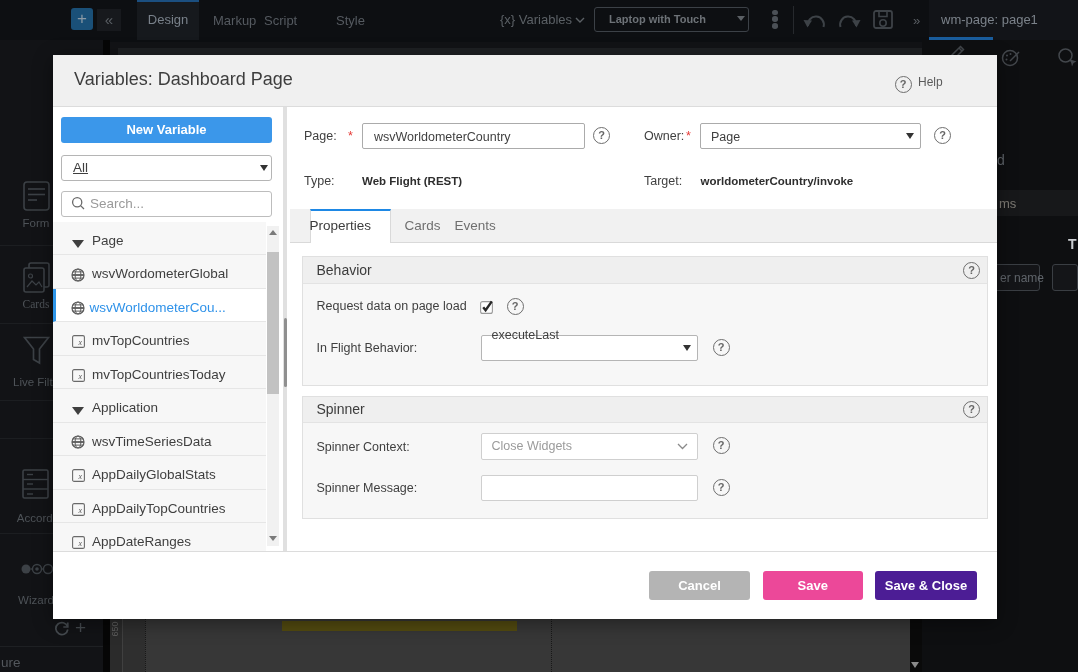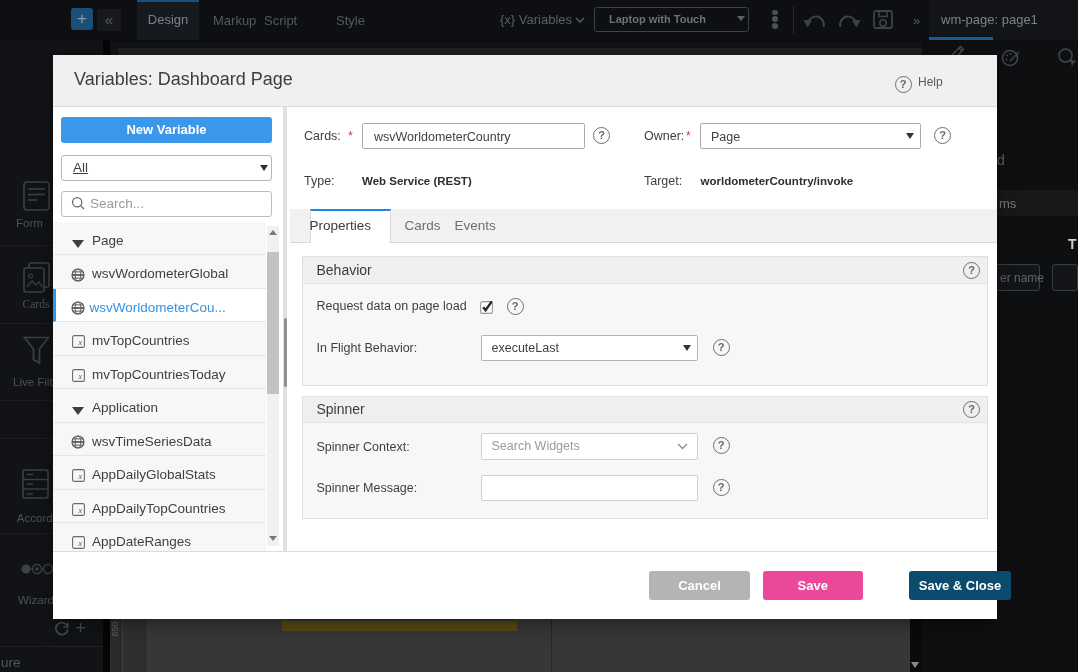--- a/index.html
+++ b/index.html
@@ -63,21 +63,21 @@
   <div class="abs" style="left:0;top:322.5px;width:103px;height:1px;background:#1c1e21;"></div>
   <div class="abs" style="left:0;top:400px;width:103px;height:1px;background:#1c1e21;"></div>
   <div class="abs" style="left:0;top:438px;width:103px;height:1px;background:#1c1e21;"></div>
   <div class="abs" style="left:0;top:532.5px;width:103px;height:1px;background:#1c1e21;"></div>
   <svg class="abs" style="left:23px;top:181px;" width="27" height="30" viewBox="0 0 27 30">
       <rect x="1" y="1" width="25" height="28" rx="3" fill="none" stroke="#3c4146" stroke-width="1.6"></rect>
       <line x1="5" y1="8" x2="22" y2="8" stroke="#3c4146" stroke-width="1.6"></line>
       <line x1="5" y1="13.5" x2="22" y2="13.5" stroke="#3c4146" stroke-width="1.6"></line>
       <line x1="5" y1="19" x2="14" y2="19" stroke="#3c4146" stroke-width="1.6"></line>
     </svg>
-  <div class="abs" style="left:16px;top:216.5px;width:40px;font-size:11.5px;color:#4e5358;">Form</div>
+  <div class="abs" style="left:16px;top:216.5px;width:40px;text-align:center;font-size:11.5px;color:#4e5358;">Form</div>
   <svg class="abs" style="left:23px;top:262px;" width="27" height="31" viewBox="0 0 27 31">
       <rect x="6" y="1" width="20" height="24" rx="2" fill="none" stroke="#3c4146" stroke-width="1.6"></rect>
       <rect x="1" y="6" width="20" height="24" rx="2" fill="#121316" stroke="#3c4146" stroke-width="1.6"></rect>
       <circle cx="7.5" cy="14" r="2" fill="none" stroke="#3c4146" stroke-width="1.2"></circle>
       <path d="M4 25 L9 19 L13 23 L16 20 L19 25" fill="none" stroke="#3c4146" stroke-width="1.2"></path>
     </svg>
   <div class="abs" style="left:16px;top:298px;width:40px;text-align:center;font-size:11.5px;color:#4e5358;font-family:Liberation Serif, serif;">Cards</div>
   <svg class="abs" style="left:23px;top:336px;" width="27" height="31" viewBox="0 0 27 31">
       <path d="M1.5 1.5 H25.5 L16.5 13 V27 L10.5 23.5 V13 Z" fill="none" stroke="#3c4146" stroke-width="1.7"></path>
     </svg>
@@ -255,34 +255,34 @@
       </div>
 
       <div class="abs" style="left:214px;top:171px;width:12px;height:319.5px;background:#f1f1f1;"></div>
       <div class="abs" style="left:216px;top:175px;width:0;height:0;border-left:4px solid transparent;border-right:4px solid transparent;border-bottom:5px solid #7a7a7a;"></div>
       <div class="abs" style="left:214px;top:197px;width:12px;height:142px;background:#c2c2c2;"></div>
       <div class="abs" style="left:216px;top:481px;width:0;height:0;border-left:4px solid transparent;border-right:4px solid transparent;border-top:5px solid #7a7a7a;"></div>
     </div>
 
     <div id="mcontent">
 
-      <div class="lbl" style="left:251px;top:74px;">Cards:</div>
+      <div class="lbl" style="left:251px;top:74px;">Page:</div>
       <div class="lbl" style="left:295px;top:74px;color:#e53935;">*</div>
       <div class="inp" style="left:309px;top:67.5px;width:223px;height:26.5px;"></div>
       <div class="abs" style="left:321px;top:74.5px;font-size:12.5px;color:#3f3f3f;">wsvWorldometerCountry</div>
       <div class="hc" style="left:540px;top:72px;">?</div>
       <div class="lbl" style="left:591px;top:74px;">Owner:</div>
       <div class="lbl" style="left:633px;top:74px;color:#e53935;">*</div>
       <div class="inp" style="left:646.5px;top:67.5px;width:221px;height:26.5px;"></div>
       <div class="abs" style="left:658px;top:74.5px;font-size:12.5px;color:#3f3f3f;">Page</div>
       <div class="caret" style="left:853px;top:78px;"></div>
       <div class="hc" style="left:881px;top:72px;">?</div>
 
       <div class="lbl" style="left:251px;top:119px;">Type:</div>
-      <div class="lbl" style="left:309px;top:120px;font-weight:bold;font-size:11.5px;color:#2e2e2e;">Web Service (REST)</div>
+      <div class="lbl" style="left:309px;top:120px;font-weight:bold;font-size:11.5px;color:#2e2e2e;">Web Flight (REST)</div>
       <div class="lbl" style="left:591px;top:119px;">Target:</div>
       <div class="lbl" style="left:647.5px;top:120px;font-weight:bold;font-size:11.5px;color:#2e2e2e;">worldometerCountry/invoke</div>
 
       <div class="abs" style="left:236.5px;top:153.5px;width:707.5px;height:34.5px;background:#f1f1f1;border-bottom:1px solid #d9d9d9;box-sizing:border-box;"></div>
       <div class="abs" style="left:256.5px;top:153.5px;width:81px;height:34.5px;background:#fff;border-top:2.5px solid #1e88e5;border-left:1px solid #d9d9d9;border-right:1px solid #d9d9d9;box-sizing:border-box;"></div>
       <div class="abs" style="left:256.5px;top:162.5px;width:81px;text-align:left;font-size:13.5px;color:#3c3c3c;">Properties</div>
       <div class="abs" style="left:351.5px;top:162.5px;font-size:13.5px;color:#6f6f6f;">Cards</div>
       <div class="abs" style="left:401.5px;top:162.5px;font-size:13.5px;color:#6f6f6f;">Events</div>
 
       <div class="abs" style="left:249px;top:201px;width:686px;height:130px;border:1px solid #e0e0e0;box-sizing:border-box;background:#f7f7f7;"></div>
@@ -290,43 +290,43 @@
       <div class="abs" style="left:263.5px;top:207px;font-size:14px;color:#3c3c3c;">Behavior</div>
       <div class="hc" style="left:910px;top:207px;background:transparent;">?</div>
       <div class="abs" style="left:263.5px;top:244px;font-size:12.5px;color:#3f3f3f;">Request data on page load</div>
       <svg class="abs" style="left:426.5px;top:244.5px;" width="15" height="14" viewBox="0 0 15 14">
           <rect x="0.6" y="1.6" width="11.8" height="11.8" rx="2" fill="#fdfdfd" stroke="#9b9b9b" stroke-width="1.1"></rect>
           <path d="M3.2 7.2 L5.6 10.2 L11.8 1.4" fill="none" stroke="#262626" stroke-width="2.4"></path>
         </svg>
       <div class="hc" style="left:453.5px;top:242.5px;background:transparent;">?</div>
       <div class="abs" style="left:263.5px;top:286px;font-size:12.5px;color:#3f3f3f;">In Flight Behavior:</div>
       <div class="inp" style="left:428px;top:279.5px;width:217px;height:26.5px;border-color:#b5b5b5;"></div>
-      <div class="abs" style="left:438.5px;top:286px;font-size:12.5px;color:#3f3f3f;">executeLast</div>
+      <div class="abs" style="left:438.5px;top:273px;font-size:12.5px;color:#3f3f3f;">executeLast</div>
       <div class="caret" style="left:630px;top:289.5px;"></div>
       <div class="hc" style="left:659.5px;top:284px;background:transparent;">?</div>
 
       <div class="abs" style="left:249px;top:340.5px;width:686px;height:123px;border:1px solid #e0e0e0;box-sizing:border-box;background:#f7f7f7;"></div>
       <div class="abs" style="left:249px;top:340.5px;width:686px;height:27px;background:#efefef;border:1px solid #e0e0e0;border-bottom:1px solid #e3e3e3;box-sizing:border-box;"></div>
       <div class="abs" style="left:263.5px;top:346px;font-size:14px;color:#3c3c3c;">Spinner</div>
       <div class="hc" style="left:910px;top:346px;background:transparent;">?</div>
       <div class="abs" style="left:263.5px;top:384.5px;font-size:12.5px;color:#3f3f3f;">Spinner Context:</div>
       <div class="inp" style="left:428px;top:378px;width:217px;height:26.5px;border-color:#cfcfcf;"></div>
-      <div class="abs" style="left:438.5px;top:384px;font-size:12.5px;color:#9b9b9b;">Search Widgets</div>
+      <div class="abs" style="left:438.5px;top:384px;font-size:12.5px;color:#9b9b9b;">Close Widgets</div>
       <svg class="abs" style="left:624px;top:388px;" width="11" height="7" viewBox="0 0 11 7">
           <path d="M1 1 L5.5 5.5 L10 1" fill="none" stroke="#8a8a8a" stroke-width="1.3"></path>
         </svg>
       <div class="hc" style="left:659.5px;top:382px;background:transparent;">?</div>
       <div class="abs" style="left:263.5px;top:426px;font-size:12.5px;color:#3f3f3f;">Spinner Message:</div>
       <div class="inp" style="left:428px;top:419.5px;width:217px;height:26.5px;border-color:#cfcfcf;"></div>
       <div class="hc" style="left:659.5px;top:424px;background:transparent;">?</div>
     </div>
 
     <div id="mfooter">
       <div class="abs" style="left:0;top:495.5px;width:944px;height:1px;background:#dcdcdc;"></div>
       <div class="abs" style="left:596px;top:515.5px;width:101px;height:29px;background:#b4b4b4;border-radius:3px;color:#fff;font-size:13px;font-weight:bold;text-align:center;line-height:29px;">Cancel</div>
       <div class="abs" style="left:709.5px;top:515.5px;width:100.5px;height:29px;background:#ec4899;border-radius:3px;color:#fff;font-size:13px;font-weight:bold;text-align:center;line-height:29px;">Save</div>
-      <div class="abs" style="left:856px;top:515.5px;width:102px;height:29px;background:#0c4a6e;border-radius:3px;color:#fff;font-size:13px;font-weight:bold;text-align:center;line-height:29px;">Save &amp; Close</div>
+      <div class="abs" style="left:822px;top:515.5px;width:102px;height:29px;background:#4c1d95;border-radius:3px;color:#fff;font-size:13px;font-weight:bold;text-align:center;line-height:29px;">Save &amp; Close</div>
     </div>
 
     <div id="mfooter"></div>
   </div>
 
 </div>
 
 </body></html>

